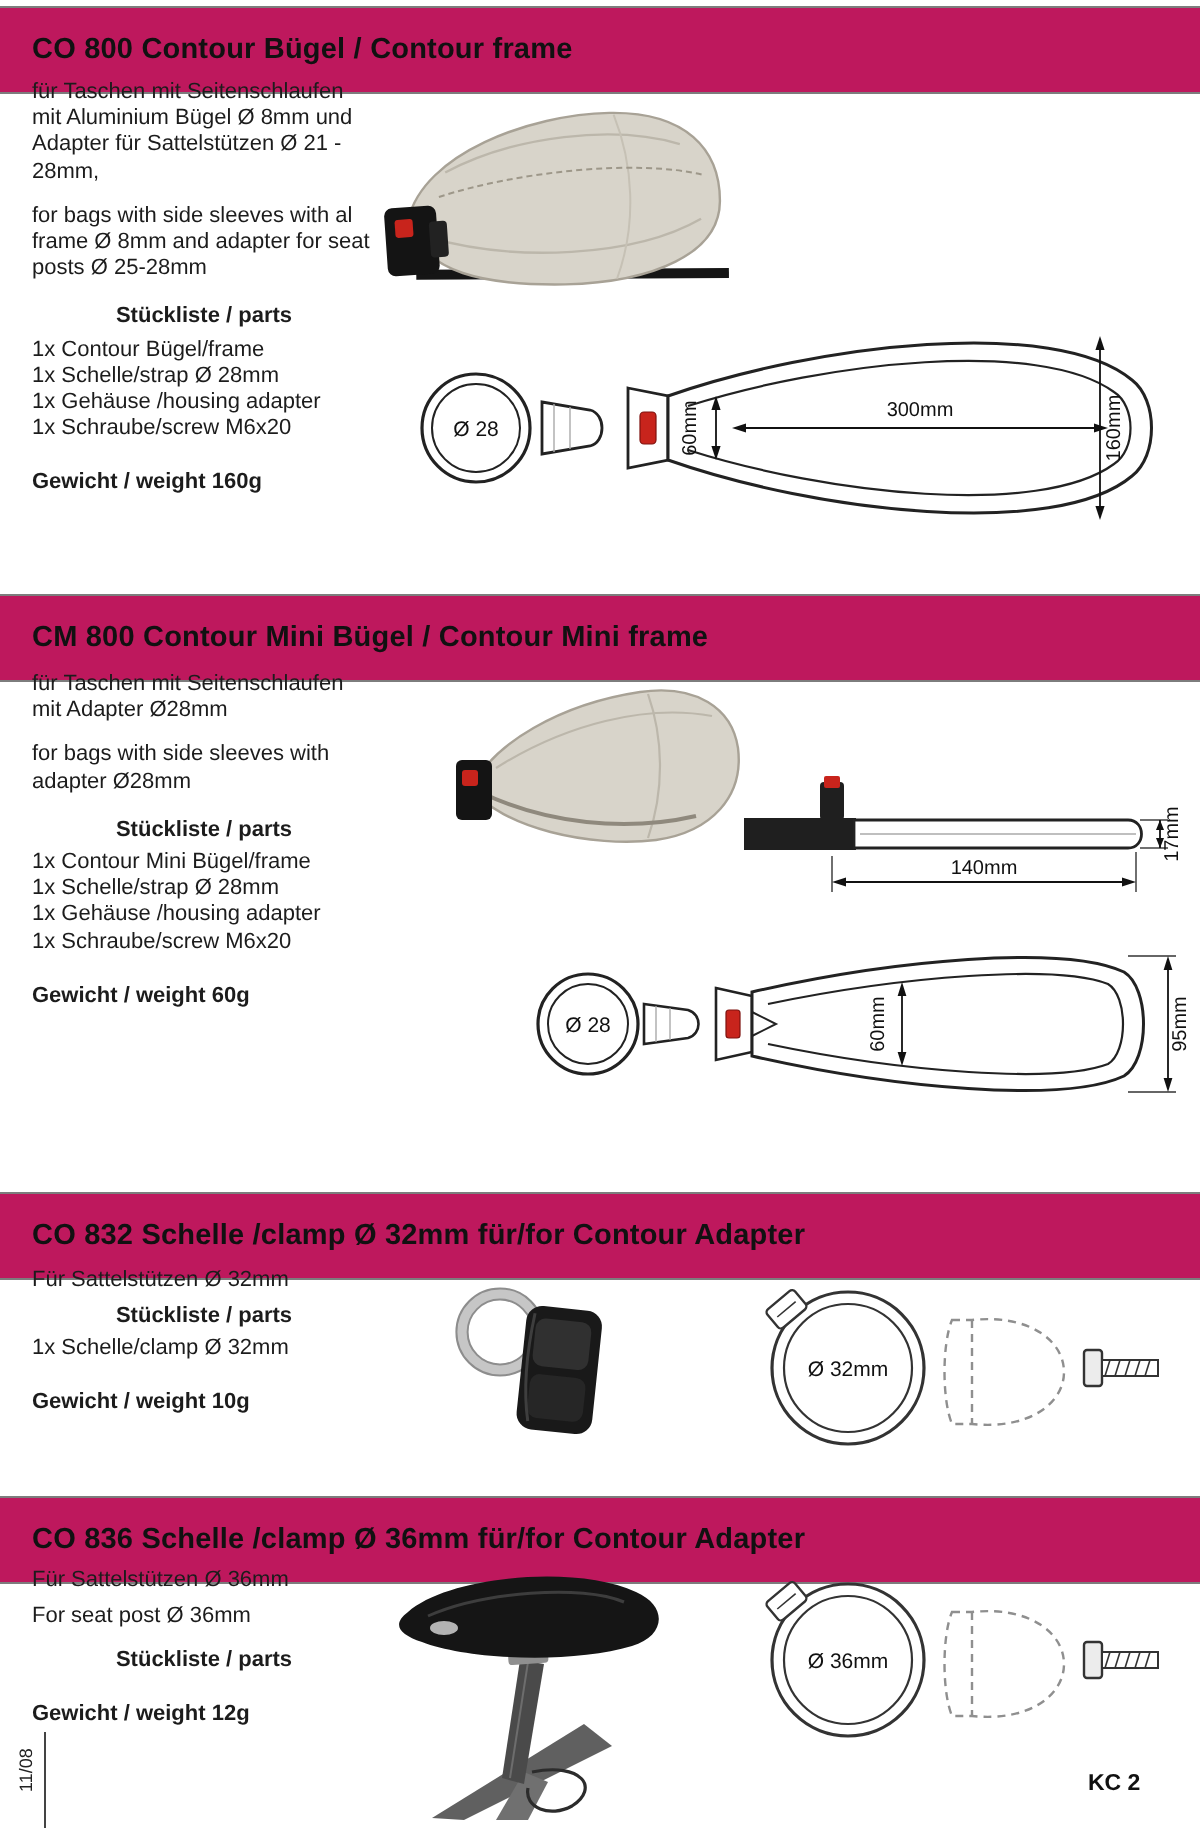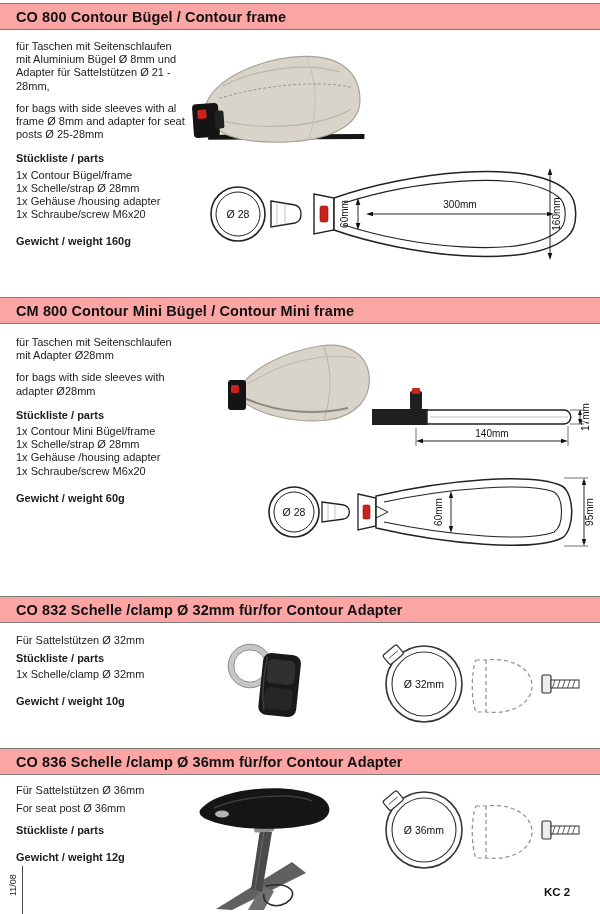--- a/index.html
+++ b/index.html
@@ -5,34 +5,34 @@
   * { margin:0; padding:0; box-sizing:border-box; }
   html,body { background:#fff; }
   body {
     width:600px; height:914px;
     font-family:"Liberation Sans", sans-serif;
     color:#1c1c1c;
   }
   .page { position:relative; width:600px; height:914px; background:#fff; overflow:hidden; }
 
   .band {
-    position:absolute; left:0; width:600px; height:27px;
-    background:#fca5a5;
+    position:absolute; left:0; width:600px; height:44px;
+    background:#be185d;
     border-top:1px solid #7d7d7d; border-bottom:1px solid #7d7d7d;
     display:flex; align-items:center; padding-left:16px;
   }
   .band-title { font-size:14.5px; font-weight:bold; color:#111; letter-spacing:0.1px; white-space:nowrap; }
 
   .textcol { position:absolute; left:16px; width:172px; font-size:11px; line-height:13.2px; color:#1c1c1c; }
   p { margin:0; }
   .para   { margin-bottom:9px; }
   .para-en{ margin-bottom:11px; }
   .line-de{ margin-bottom:4.5px; }
   .line-en{ margin-bottom:9px; }
-  .parts-heading { font-weight:bold; margin-bottom:3px; }
+  .parts-heading { font-weight:bold; margin-bottom:3px;text-align:center; }
   .weight { font-weight:bold; margin-top:14px; }
 
   .art { position:absolute; }
   .dim { font-size:10px; fill:#111; font-family:"Liberation Sans", sans-serif; }
   .circ-label { font-size:10.5px; fill:#111; font-family:"Liberation Sans", sans-serif; }
 
   .kc { position:absolute; left:544px; top:886px; font-size:11.5px; font-weight:bold; color:#111; }
   .edition {
     position:absolute; left:8px; top:896px; font-size:9px; color:#222;
     transform:rotate(-90deg); transform-origin:0 0; white-space:nowrap; display:inline-block;

